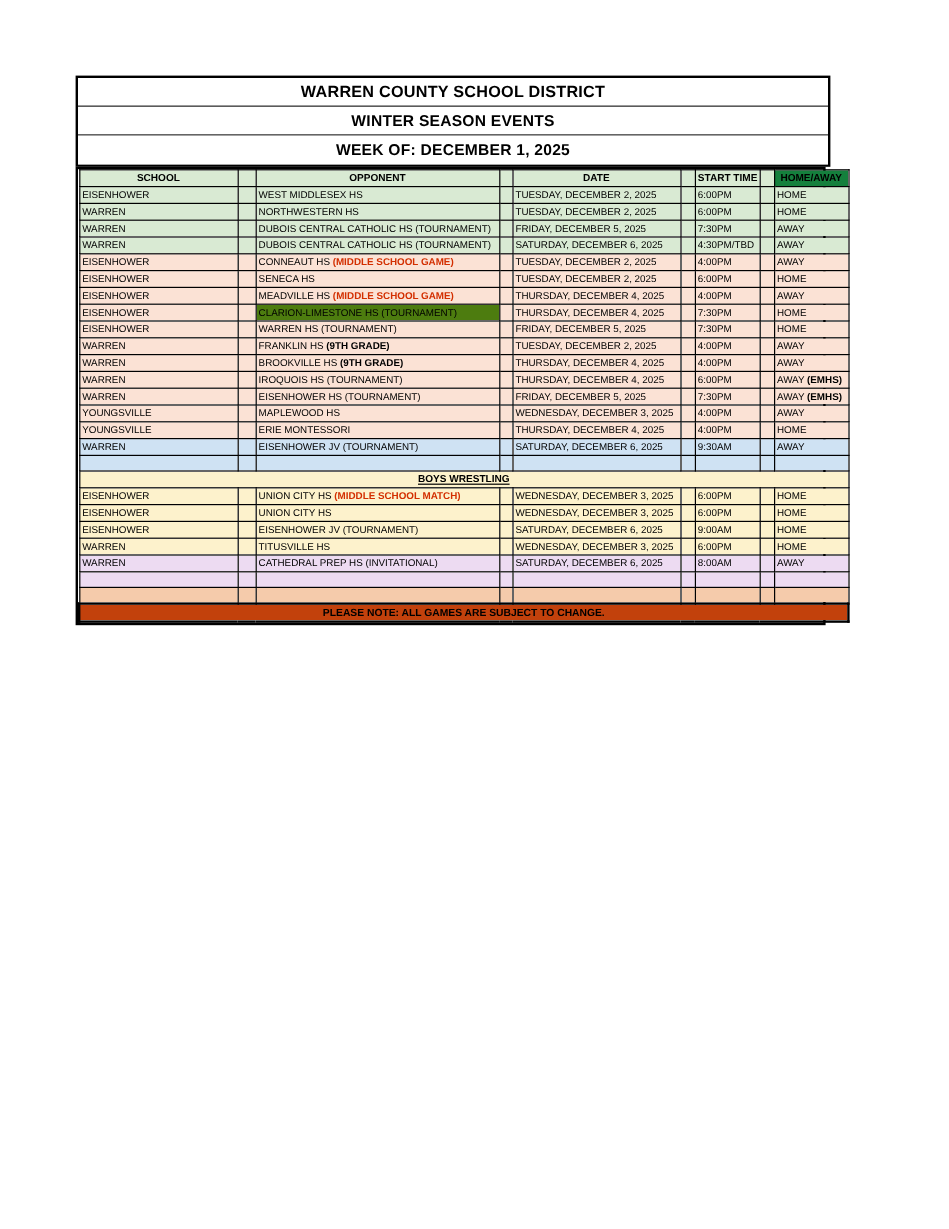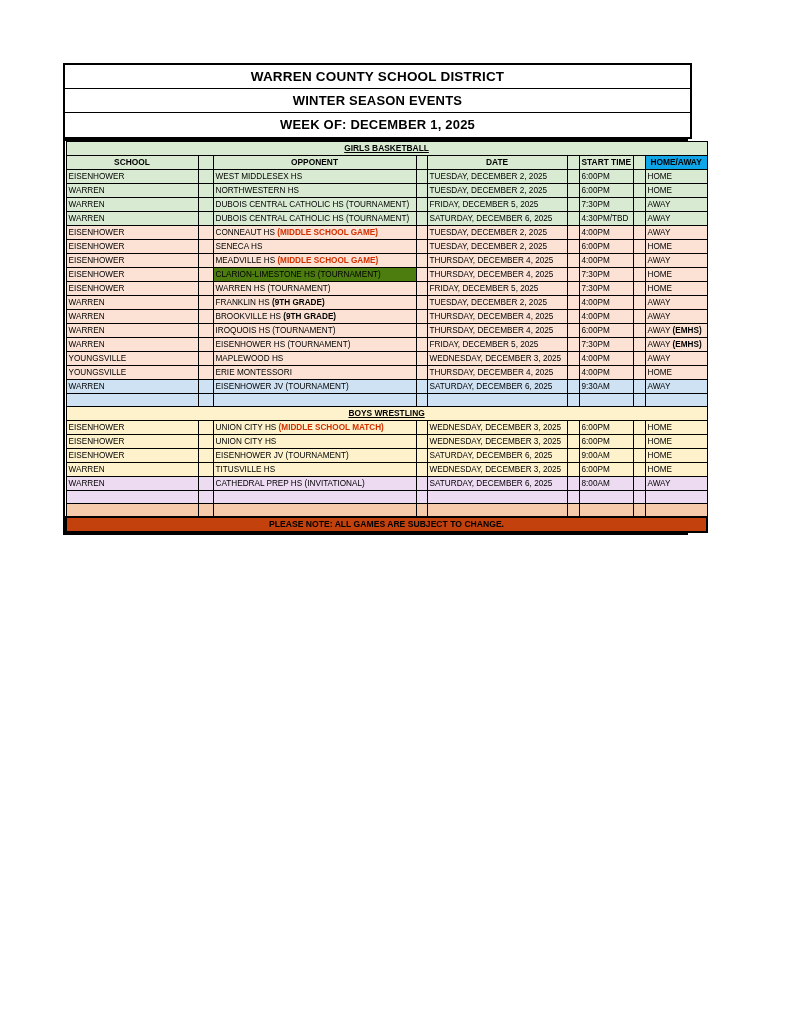--- a/index.html
+++ b/index.html
@@ -116,32 +116,29 @@
           <col class="c-opp">
           <col class="c-gap2">
         <col class="c-date">
           <col class="c-gap3">
           <col class="c-time">
           <col class="c-gap4">
           <col class="c-ha">
       </colgroup>
       <tbody id="sched-body">
           <tr>
-            <td colspan="9" class="sectionhdr" style="background: rgb(217, 234, 211);"><span>GIRLS BASKETBALL</span></td>
-          </tr>
-          <tr>
             <td class="colhdr" style="background: rgb(217, 234, 211);">SCHOOL</td>
             <td class="colhdr" style="background: rgb(217, 234, 211);"></td>
             <td class="colhdr" style="background: rgb(217, 234, 211);">OPPONENT</td>
             <td class="colhdr" style="background: rgb(217, 234, 211);"></td>
             <td class="colhdr" style="background: rgb(217, 234, 211);">DATE</td>
             <td class="colhdr" style="background: rgb(217, 234, 211);"></td>
             <td class="colhdr" style="background: rgb(217, 234, 211);">START TIME</td>
             <td class="colhdr" style="background: rgb(217, 234, 211);"></td>
-            <td class="colhdr" style="background: #0ea5e9;">HOME/AWAY</td>
+            <td class="colhdr" style="background: #15803d;">HOME/AWAY</td>
           </tr>
           <tr>
             <td style="background: rgb(217, 234, 211);">EISENHOWER</td>
             <td style="background: rgb(217, 234, 211);"></td>
             <td style="background: rgb(217, 234, 211);">WEST MIDDLESEX HS</td>
             <td style="background: rgb(217, 234, 211);"></td>
             <td style="background: rgb(217, 234, 211);">TUESDAY, DECEMBER 2, 2025</td>
             <td style="background: rgb(217, 234, 211);"></td>
             <td style="background: rgb(217, 234, 211);">6:00PM</td>
             <td style="background: rgb(217, 234, 211);"></td>

